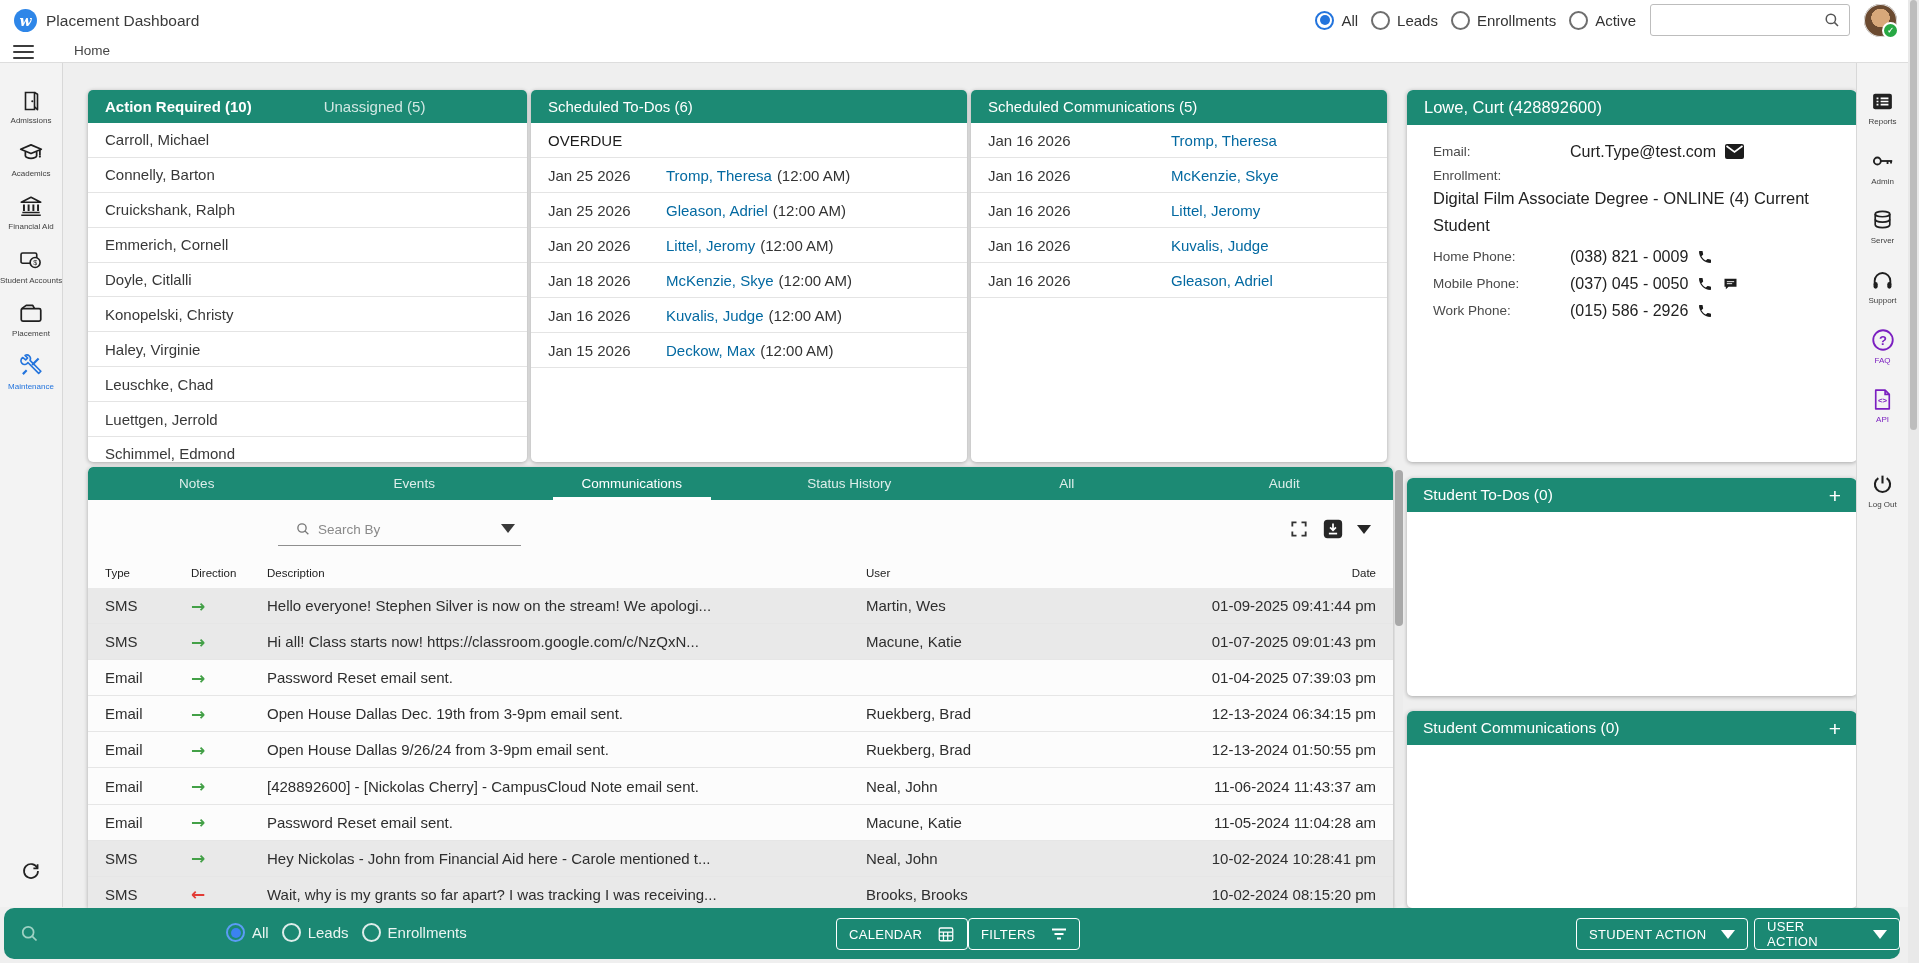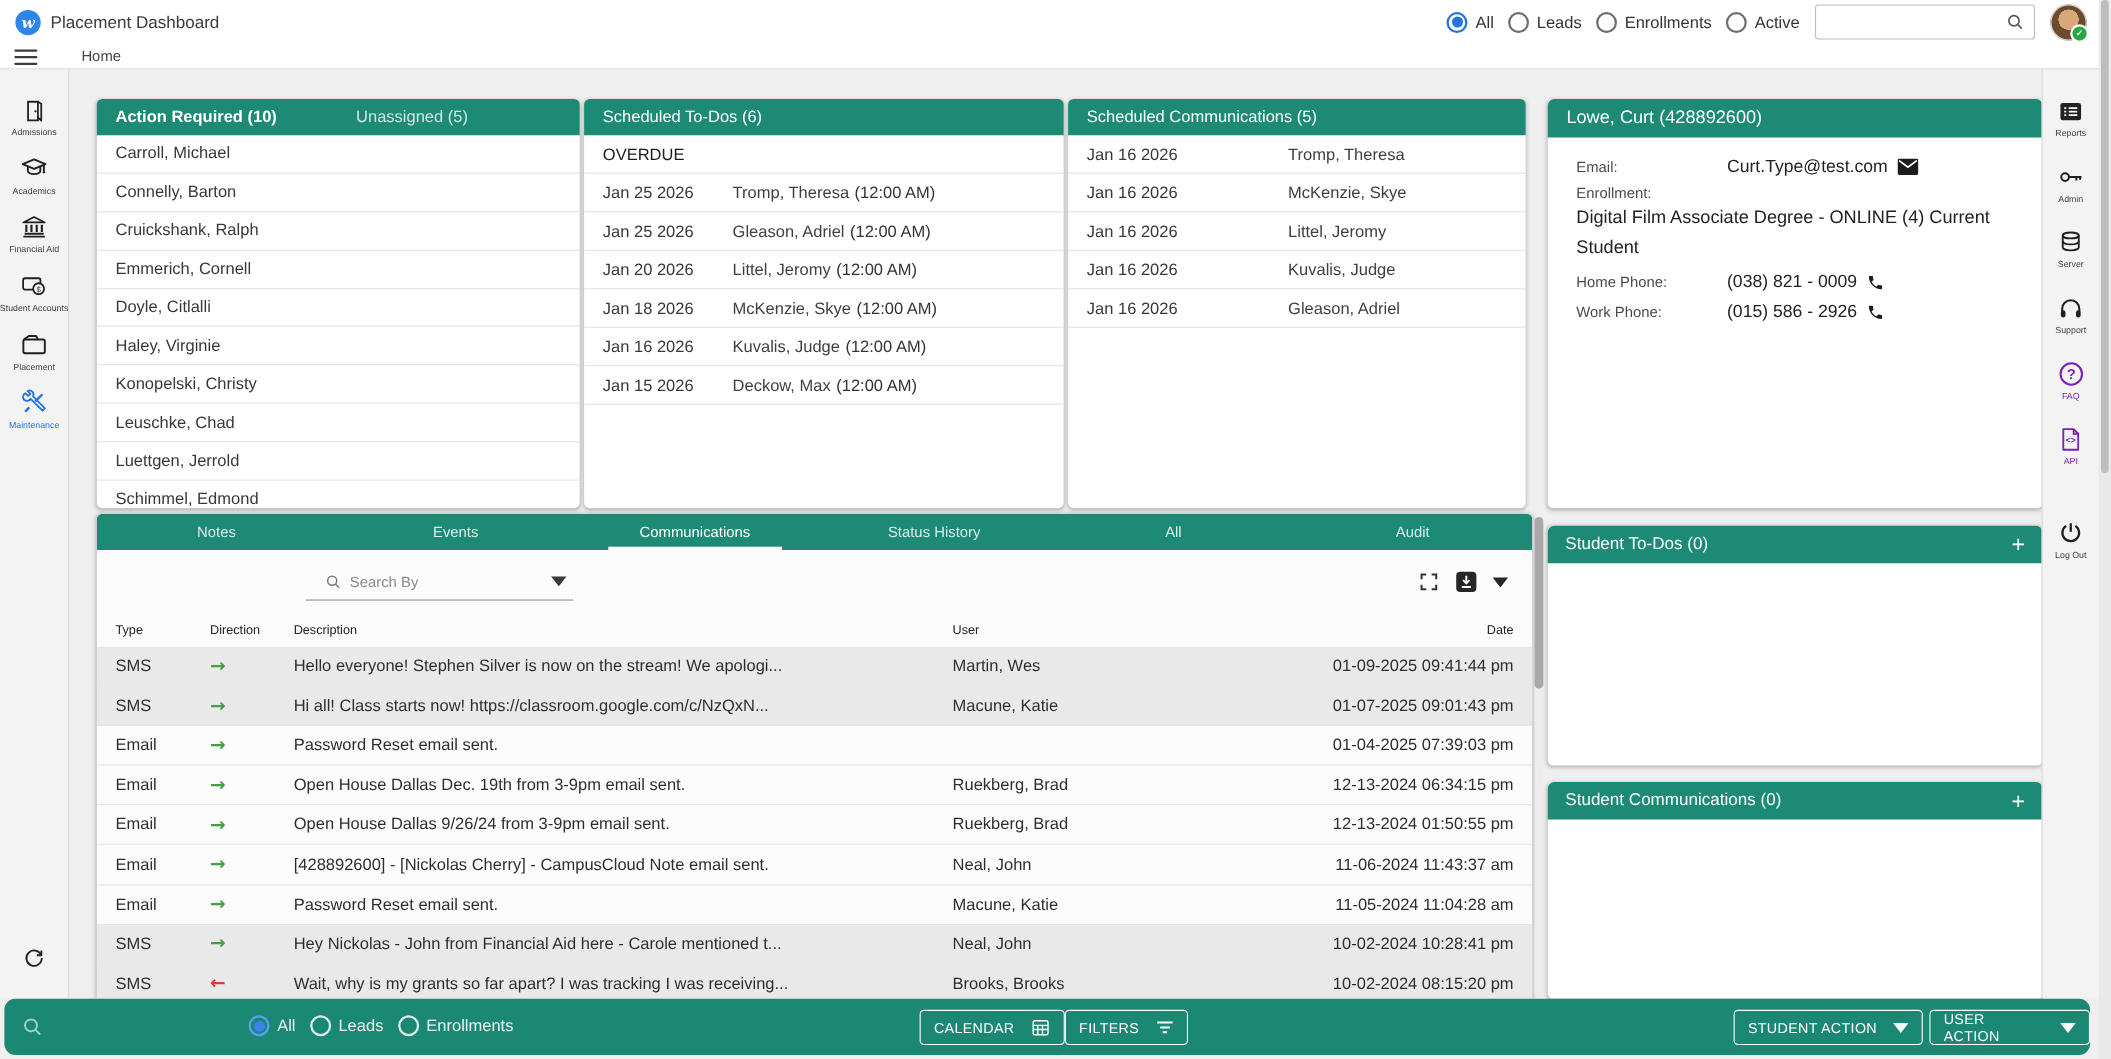--- a/index.html
+++ b/index.html
@@ -52,21 +52,21 @@
   #card-todos {left:531px;top:90px;width:436px;height:372px}
   #card-comms {left:971px;top:90px;width:416px;height:372px}
   .head-tab{cursor:pointer}
   .head-tab.bold{font-weight:bold}
   .head-tab.dim{color:rgba(255,255,255,.8);margin-left:72px}
   .list-row{height:33.9px;display:flex;align-items:center;padding:0 17px;border-bottom:1px solid #e4e4e4;font-size:15px;color:#383838;cursor:pointer}
   .todo-row,.comm-row{height:34px}
   .overdue-row{height:34px;display:flex;align-items:center;padding:0 17px;border-bottom:1px solid #e4e4e4;font-size:15px;font-weight:normal;color:#1c1c1c}
   .row-date{width:118px;flex:0 0 auto}
   .comm-row .row-date{width:183px}
-  .row-name.red{color:#404040}
+  .row-name.red{color:#0369a1}
   .row-time{color:#333;margin-left:5px}
 
   
   #detail-panel{position:absolute;left:88px;top:467px;width:1305px;height:441px;background:#fcfcfc;border-radius:5px 5px 0 0;
                 box-shadow:0 1px 4px rgba(0,0,0,.3);overflow:hidden}
   .tabstrip{height:33px;background:#1c8a74;border-radius:5px 5px 0 0;display:flex}
   .tab{flex:1;display:flex;align-items:center;justify-content:center;color:rgba(255,255,255,.85);font-size:13.5px;position:relative;cursor:pointer}
   .tab.active{color:#fff}
   .tab.active::after{content:"";position:absolute;left:30px;right:30px;bottom:0;height:3px;background:#fff}
   .toolbar{position:relative;height:57px}
@@ -325,24 +325,24 @@
       <div class="list-row">
     <span>Cruickshank, Ralph</span>
   </div>
       <div class="list-row">
     <span>Emmerich, Cornell</span>
   </div>
       <div class="list-row">
     <span>Doyle, Citlalli</span>
   </div>
       <div class="list-row">
+    <span>Konopelski, Christy</span>
+  </div>
+      <div class="list-row">
     <span>Haley, Virginie</span>
-  </div>
-      <div class="list-row">
-    <span>Konopelski, Christy</span>
   </div>
       <div class="list-row">
     <span>Leuschke, Chad</span>
   </div>
       <div class="list-row">
     <span>Luettgen, Jerrold</span>
   </div>
       <div class="list-row">
     <span>Schimmel, Edmond</span>
   </div>
@@ -563,20 +563,37 @@
     </div>
     <div class="enroll-label">Enrollment:</div>
     <div class="enroll-value">Digital Film Associate Degree - ONLINE (4) Current Student</div>
     <div class="field-row">
       <span class="field-label">Home Phone:</span>
       <span class="field-value">
         <span>(038) 821 - 0009</span>
         <span>
             <svg width="16" height="16" viewBox="0 0 24 24">
               <path d="M6.6 10.8c1.5 2.9 3.7 5.1 6.6 6.6l2.2-2.2c.3-.3.7-.4 1-.2 1.1.4 2.3.6 3.6.6.6 0 1 .4 1 1V20c0 .6-.4 1-1 1C10.9 21 3 13.1 3 3.9c0-.6.4-1 1-1h3.6c.6 0 1 .4 1 1 0 1.2.2 2.4.6 3.6.1.3 0 .7-.2 1z" fill="#1c1c1c"></path>
+            </svg>
+          </span>
+      </span>
+    </div>
+    <div class="field-row">
+      <span class="field-label">Mobile Phone:</span>
+      <span class="field-value">
+        <span>(037) 045 - 0050</span>
+        <span>
+            <svg width="16" height="16" viewBox="0 0 24 24">
+              <path d="M6.6 10.8c1.5 2.9 3.7 5.1 6.6 6.6l2.2-2.2c.3-.3.7-.4 1-.2 1.1.4 2.3.6 3.6.6.6 0 1 .4 1 1V20c0 .6-.4 1-1 1C10.9 21 3 13.1 3 3.9c0-.6.4-1 1-1h3.6c.6 0 1 .4 1 1 0 1.2.2 2.4.6 3.6.1.3 0 .7-.2 1z" fill="#1c1c1c"></path>
+            </svg>
+          </span>
+        <span>
+            <svg width="17" height="16" viewBox="0 0 24 24">
+              <path d="M3 4h18v12H9l-4 4v-4H3z" fill="#1c1c1c"></path>
+              <path d="M6.5 8.5h11M6.5 11.5h8" stroke="#fff" stroke-width="1.4"></path>
             </svg>
           </span>
       </span>
     </div>
     <div class="field-row">
       <span class="field-label">Work Phone:</span>
       <span class="field-value">
         <span>(015) 586 - 2926</span>
         <span>
             <svg width="16" height="16" viewBox="0 0 24 24">

